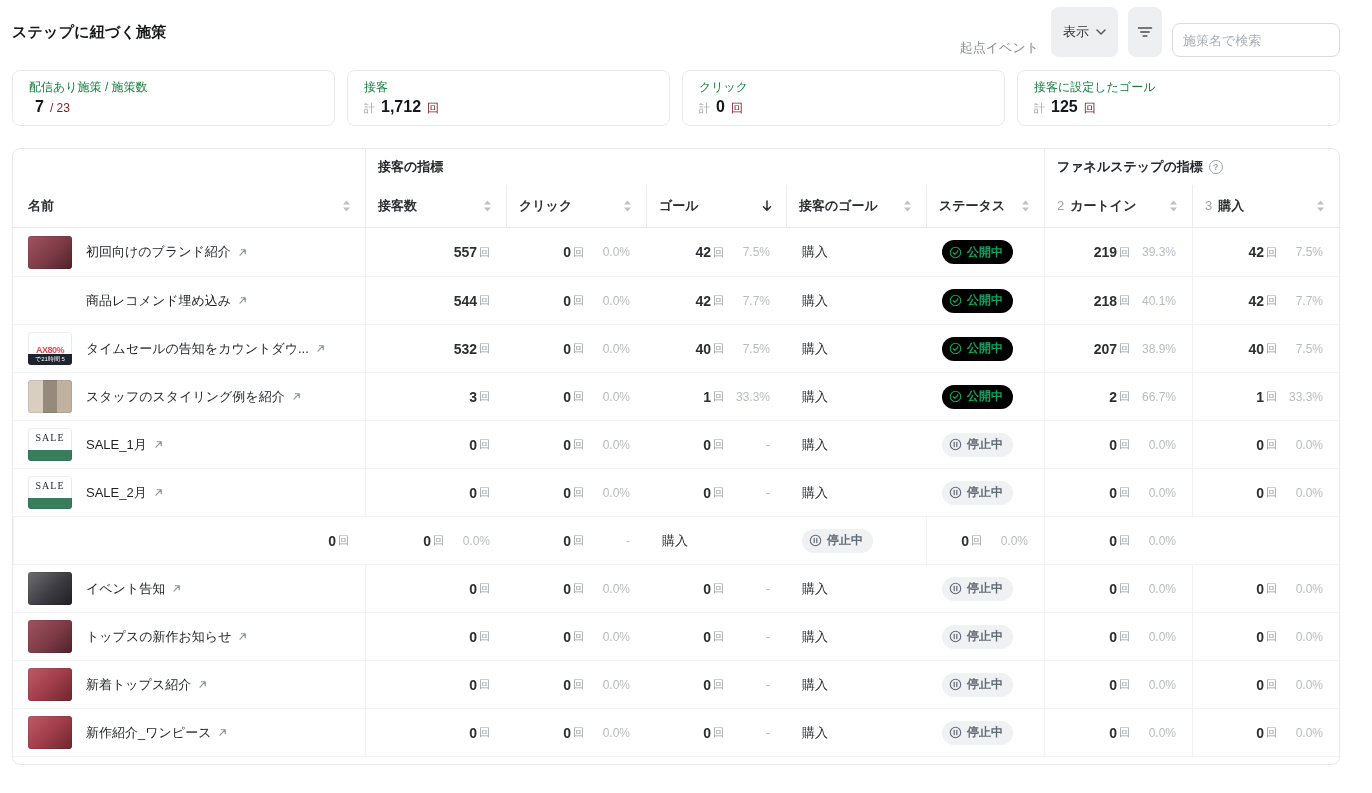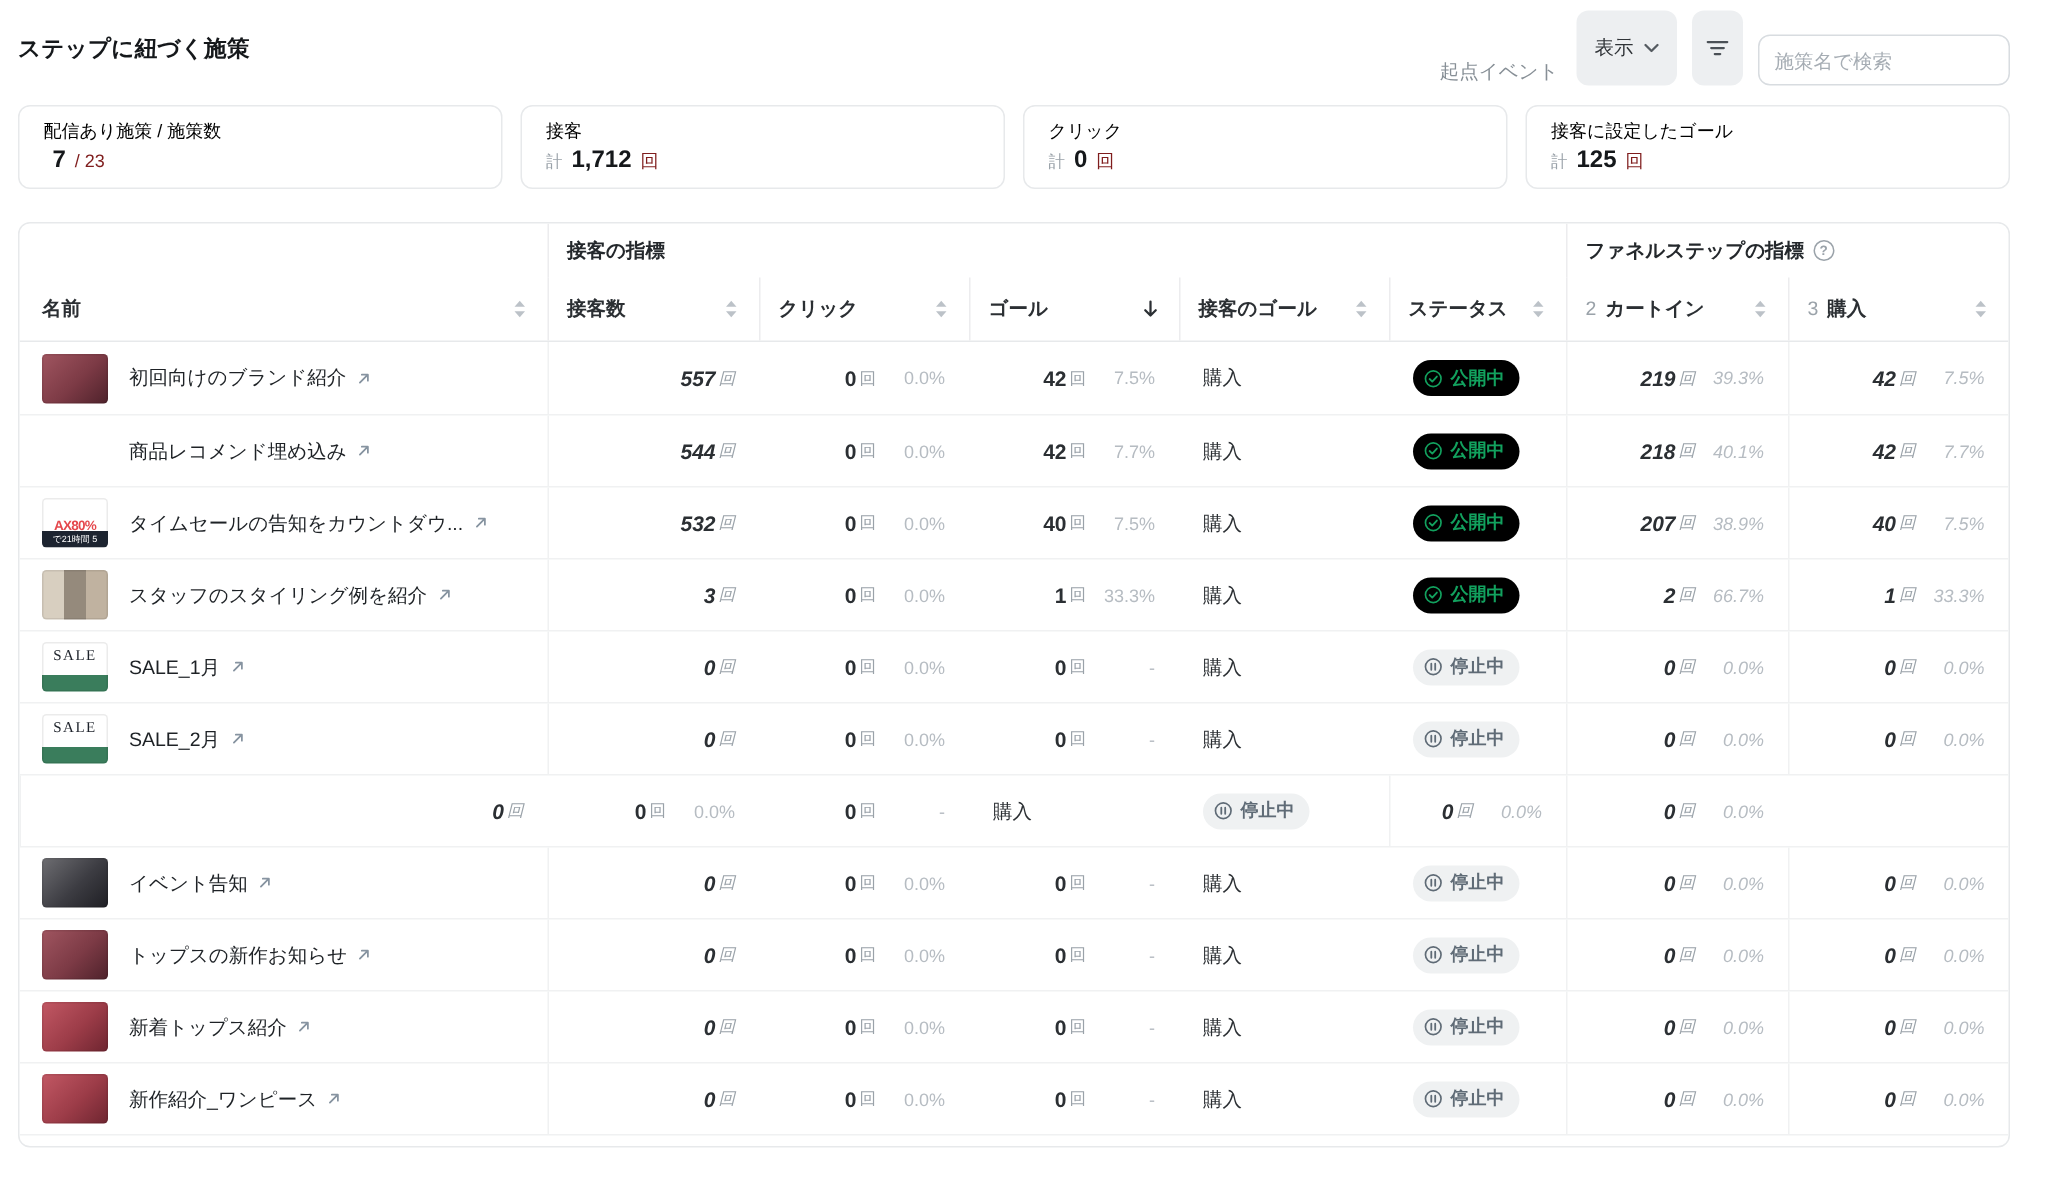--- a/index.html
+++ b/index.html
@@ -24,21 +24,21 @@
   .icon-btn { width:34px; justify-content:center; padding:0; }
   .search-input {
     width:168px; height:34px; border:1px solid #d8dce0; border-radius:8px;
     padding:0 10px; font-size:13px; color:#2f3337; outline:none; font-family:inherit;
   }
   .search-input::placeholder { color:#a6adb4; }
 
   
   .cards { display:grid; grid-template-columns:repeat(4,1fr); gap:12px; margin-top:20px; }
   .card { border:1px solid #e7e9eb; border-radius:8px; height:56px; padding:9px 16px; }
-  .card-label { font-size:12px; color:#000000; line-height:14px; }
+  .card-label { font-size:12px; color:#15803d; line-height:14px; }
   .card-value-row { margin-top:4px; display:flex; align-items:baseline; gap:6px; }
   .card-prefix { font-size:11px; color:#9aa2a9; }
   .card-value { font-size:16px; font-weight:700; color:#15181b; }
   .card-suffix { font-size:12px; color:#7f1d1d;text-align:right; }
 
   
   .table-card { margin-top:22px; border:1px solid #e7e9eb; border-radius:8px; height:617px; overflow:hidden; }
   .grid-row { display:grid; grid-template-columns:352px 141px 140px 140px 140px 118px 148px 147px; }
   .group-row { display:grid; grid-template-columns:352px 679px 295px; height:36px; }
   .gh { display:flex; align-items:center; gap:6px; padding-left:12px; font-size:13px; font-weight:700; color:#24282c; }
@@ -57,21 +57,21 @@
   .hlabel { font-size:13px; font-weight:700; color:#2b2f33; display:flex; align-items:baseline; gap:6px; white-space:nowrap; }
   .step-no { color:#9aa2a9; font-weight:400; }
 
   .trow { height:48px; border-top:1px solid #f0f1f2; }
   #tbody .trow:first-child { border-top:none; }
   .cell { display:flex; align-items:center; height:100%; }
   .num-cell { justify-content:flex-end; padding-right:16px; }
   .num { font-size:14px; font-weight:600; color:#2b2f33; }
   .unit { font-size:11px; color:#9aa2a9; margin-left:2px; }
   .pct { width:46px; text-align:right; font-size:12px; color:#b6bcc2; }
-  .col-sessions, .col-cart, .col-purchase { border-left:1px solid #f0f1f2;font-style:italic; }
+  .col-sessions, .col-cart, .col-purchase { border-left:1px solid #f0f1f2; }
   .text-cell { padding-left:16px; font-size:13px; color:#2b2f33; }
 
   .name-cell { padding-left:15px; gap:14px; overflow:hidden; }
   .thumb {
     width:44px; height:33px; border-radius:3px; flex:0 0 44px; position:relative; overflow:hidden;
     box-shadow:inset 0 0 0 1px rgba(0,0,0,.08);
   }
   .thumb-none { box-shadow:none; background:transparent; }
   .thumb-photo-a { background:linear-gradient(135deg,#a05560 0%,#7c3a45 55%,#4e222b 100%); }
   .thumb-photo-b { background:linear-gradient(135deg,#c25864 0%,#9c3c48 55%,#6e2530 100%); }

